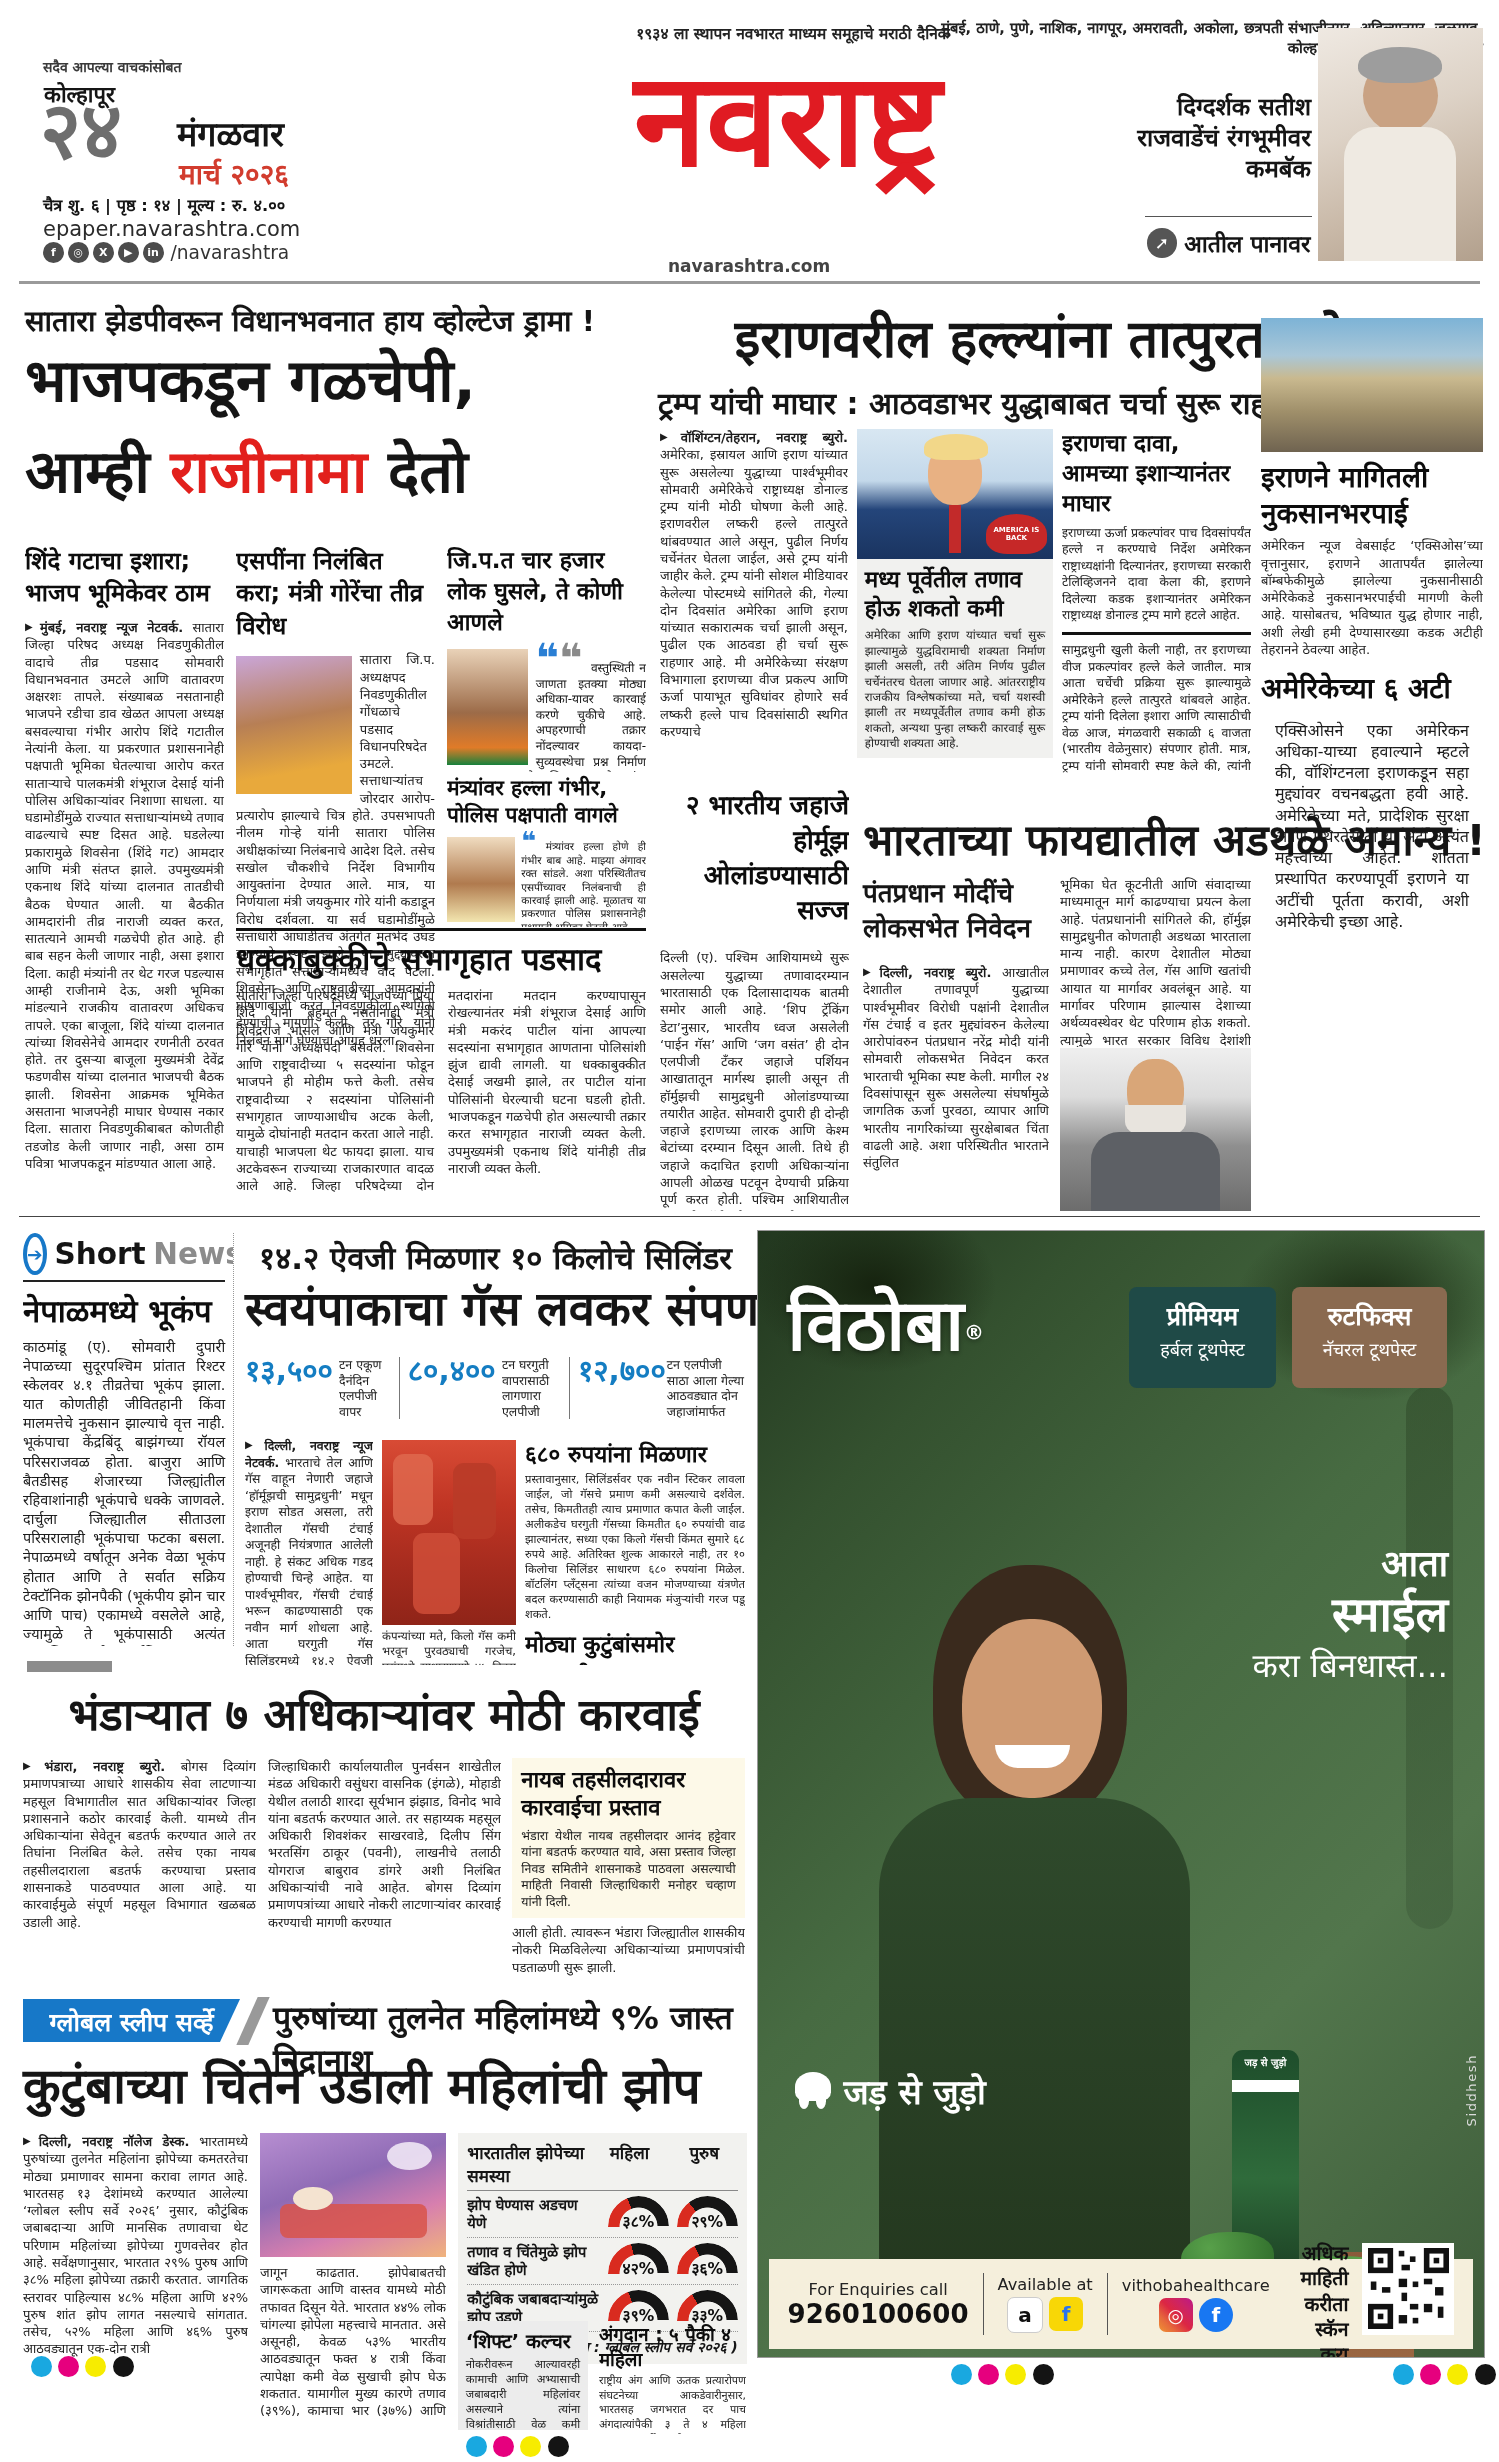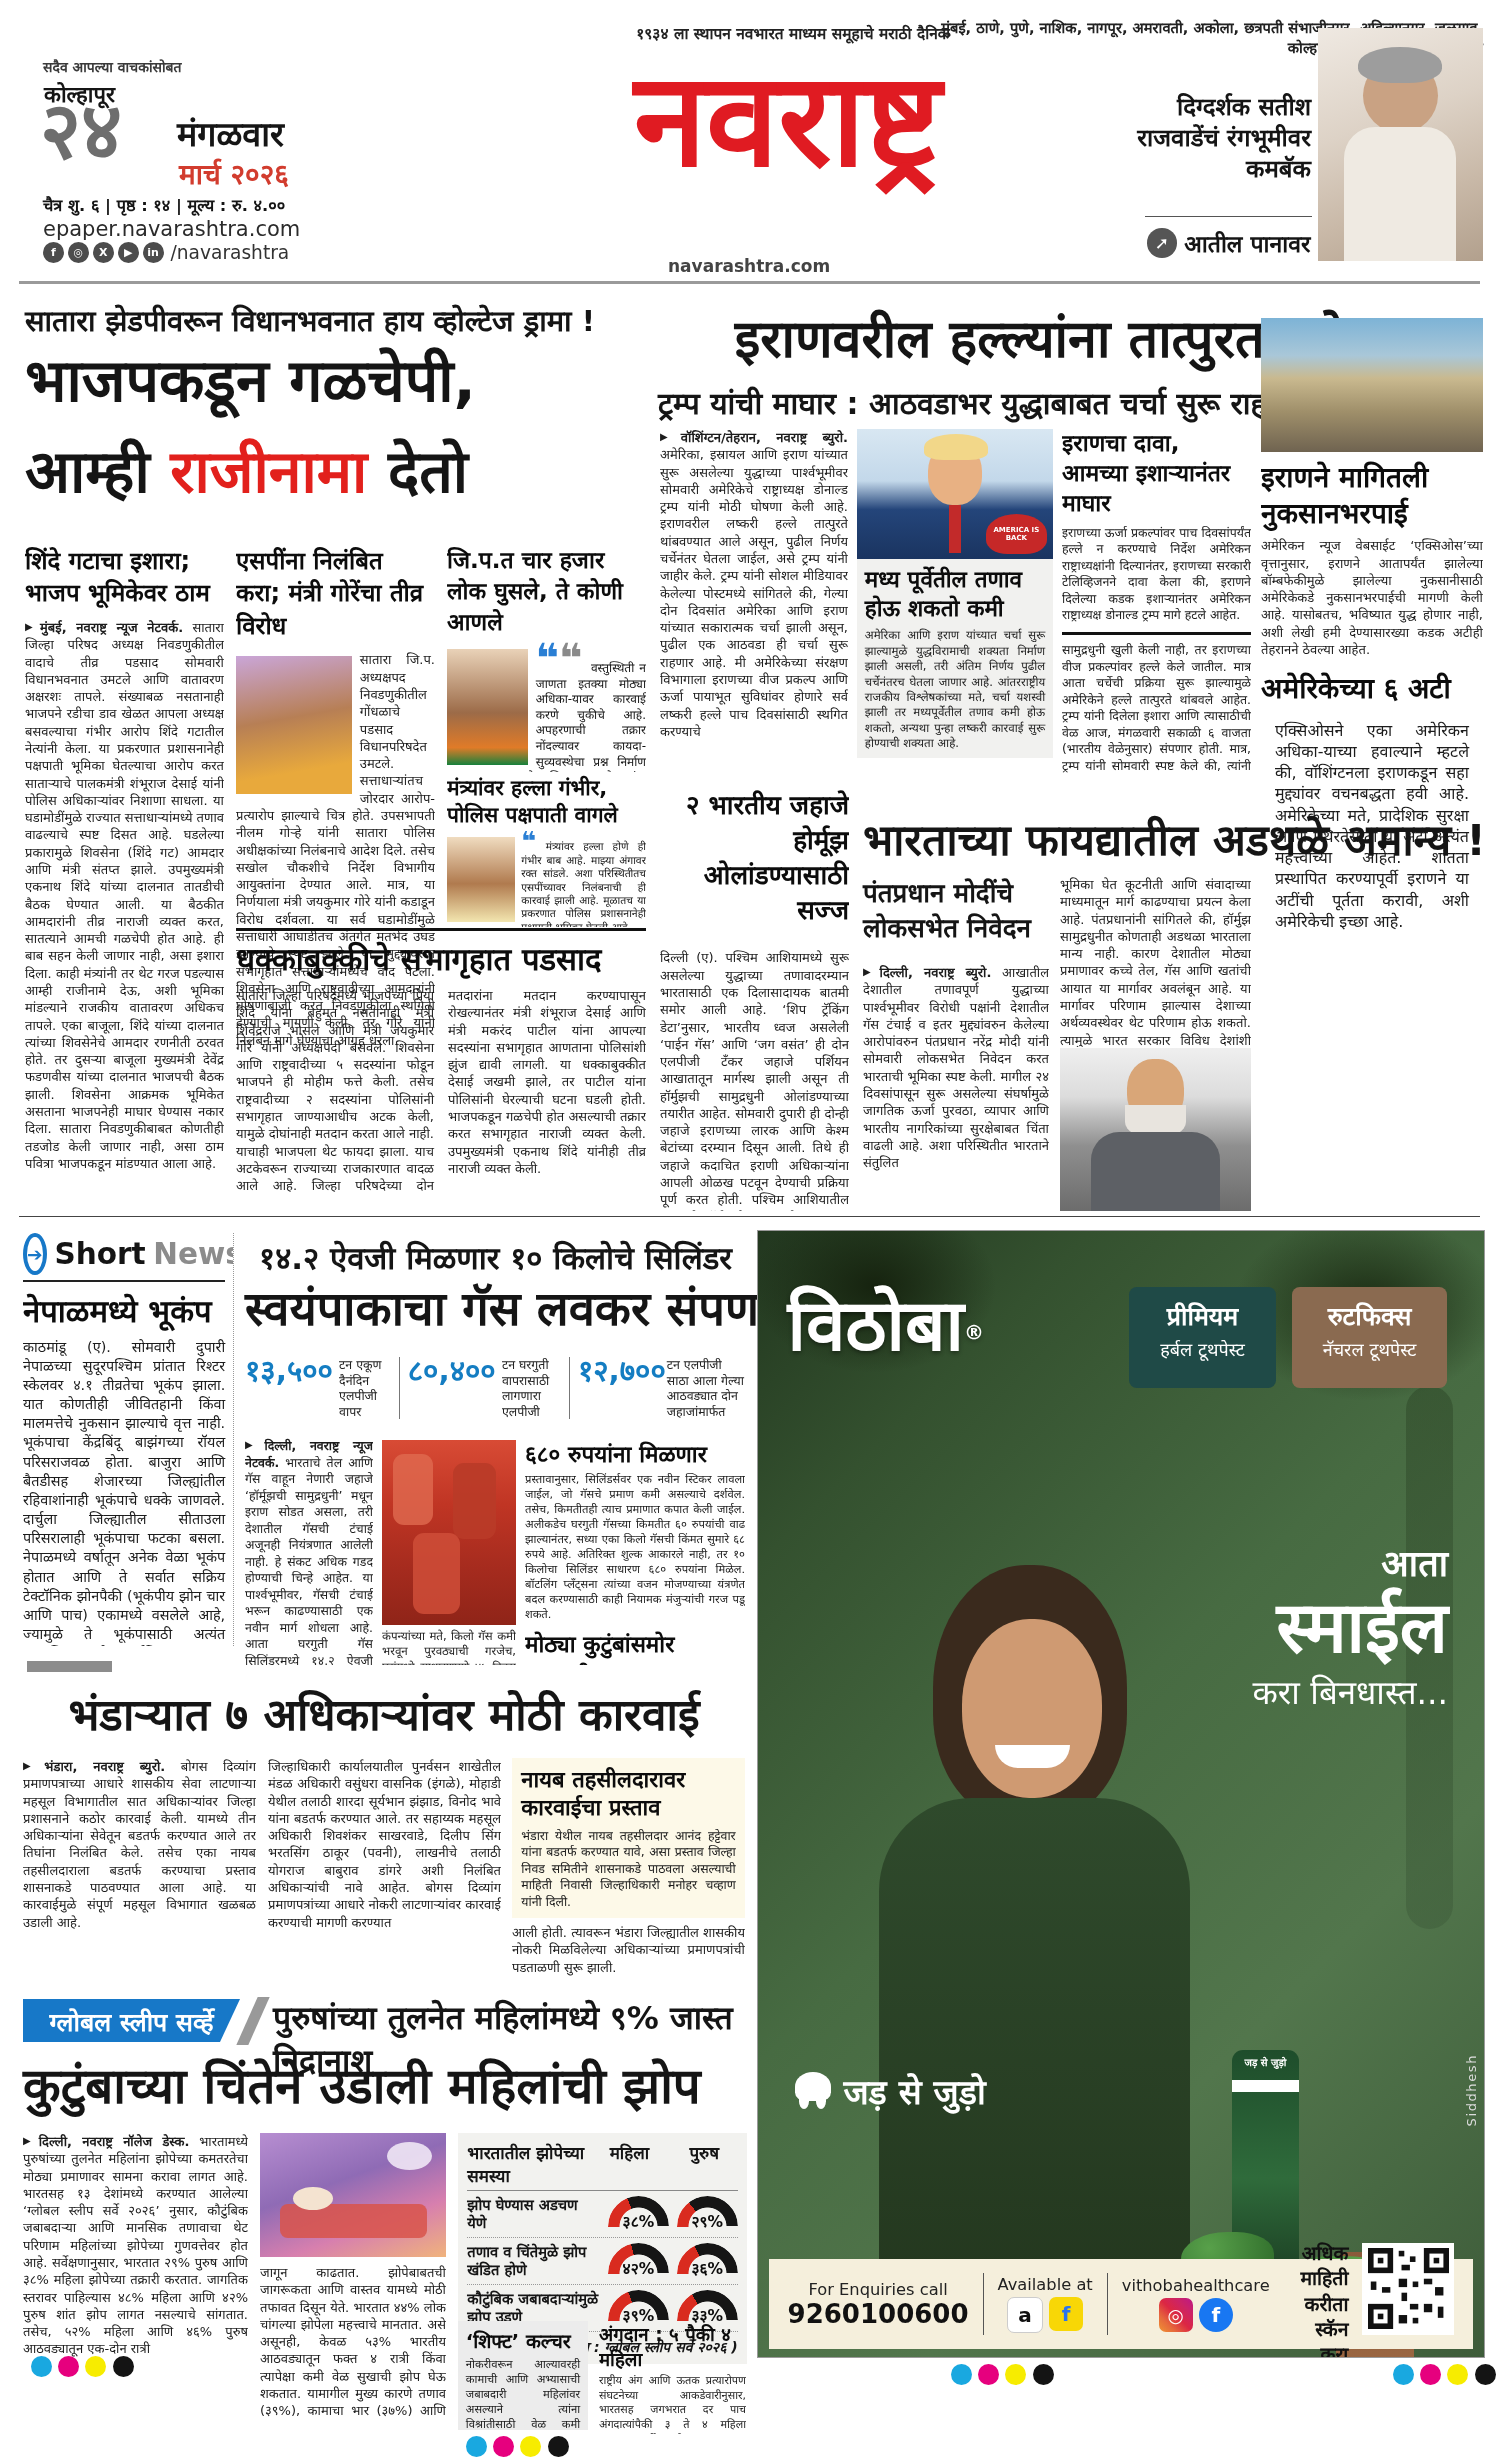--- a/index.html
+++ b/index.html
@@ -344,21 +344,21 @@
 
     <div class="abs" style="left:74px;top:334px;width:404px;height:776px;">
       <div class="abs" style="left:101px;top:0;width:194px;height:256px;border-radius:48% 48% 42% 42%;background:#3a2a1d;"></div>
       <div class="abs" style="left:130px;top:54px;width:140px;height:179px;border-radius:48%;background:#cf9a72;"></div>
       <div class="abs" style="left:163px;top:180px;width:75px;height:23px;border-radius:0 0 39px 39px;background:#fff;"></div>
       <div class="abs" style="left:47px;top:233px;width:311px;height:481px;border-radius:93px 93px 0 0;background:linear-gradient(180deg,#2f4a2c,#24381f);"></div>
     </div>
 
     <div class="abs" style="right:36px;top:307px;width:233px;text-align:right;color:#fff;">
       <div style="font-size:36px;font-weight:bold;">आता</div>
-      <div style="font-size:71px;font-weight:bold;line-height:1.15;">स्माईल</div>
+      <div style="font-size:48px;font-weight:bold;line-height:1.15;">स्माईल</div>
       <div style="font-size:33px;font-weight:normal;">करा बिनधास्त...</div>
     </div>
 
     <div class="abs tube" style="left:474px;top:819px;width:67px;height:233px;background:linear-gradient(180deg,#1e4d2b,#2f6b3b 55%,#1b3d22);">
       <div class="abs" style="left:0;top:29.5px;width:67px;height:12.4px;background:#fff;"></div>
       <div class="abs" style="left:0;top:4.7px;width:67px;text-align:center;color:#fff;font-size:10px;font-weight:bold;">जड़ से जुड़ो</div>
     </div>
     <div class="abs tube" style="left:578px;top:788px;width:78px;height:268px;background:linear-gradient(180deg,#8a5a3a,#a06a44 55%,#6f4527);">
       <div class="abs" style="left:0;top:34px;width:78px;height:12.4px;background:#fff;"></div>
       <div class="abs" style="left:0;top:6.2px;width:78px;text-align:center;color:#fff;font-size:10px;font-weight:bold;">जड़ से जुड़ो</div>

